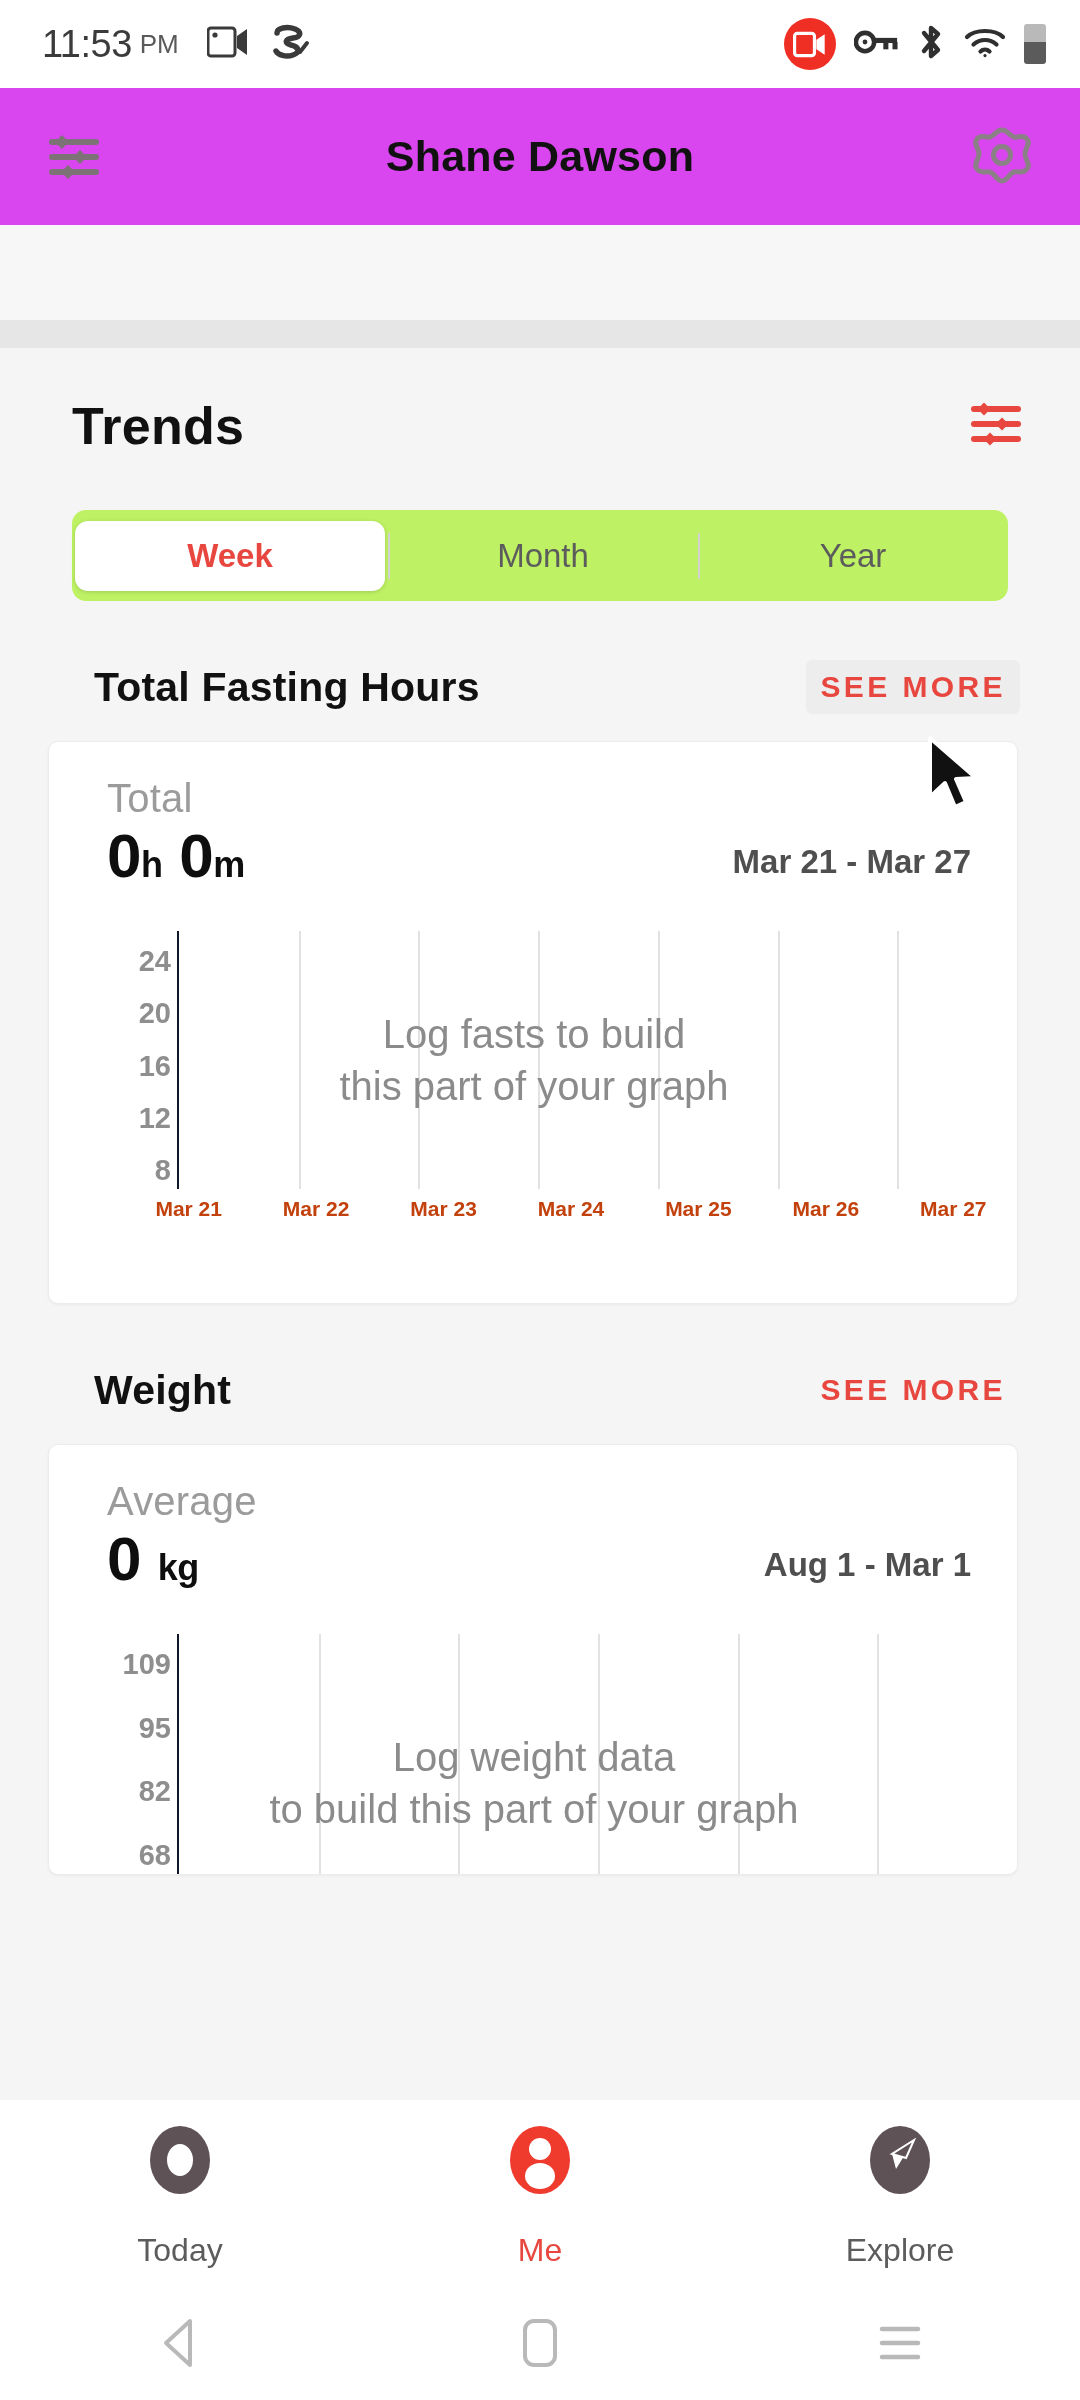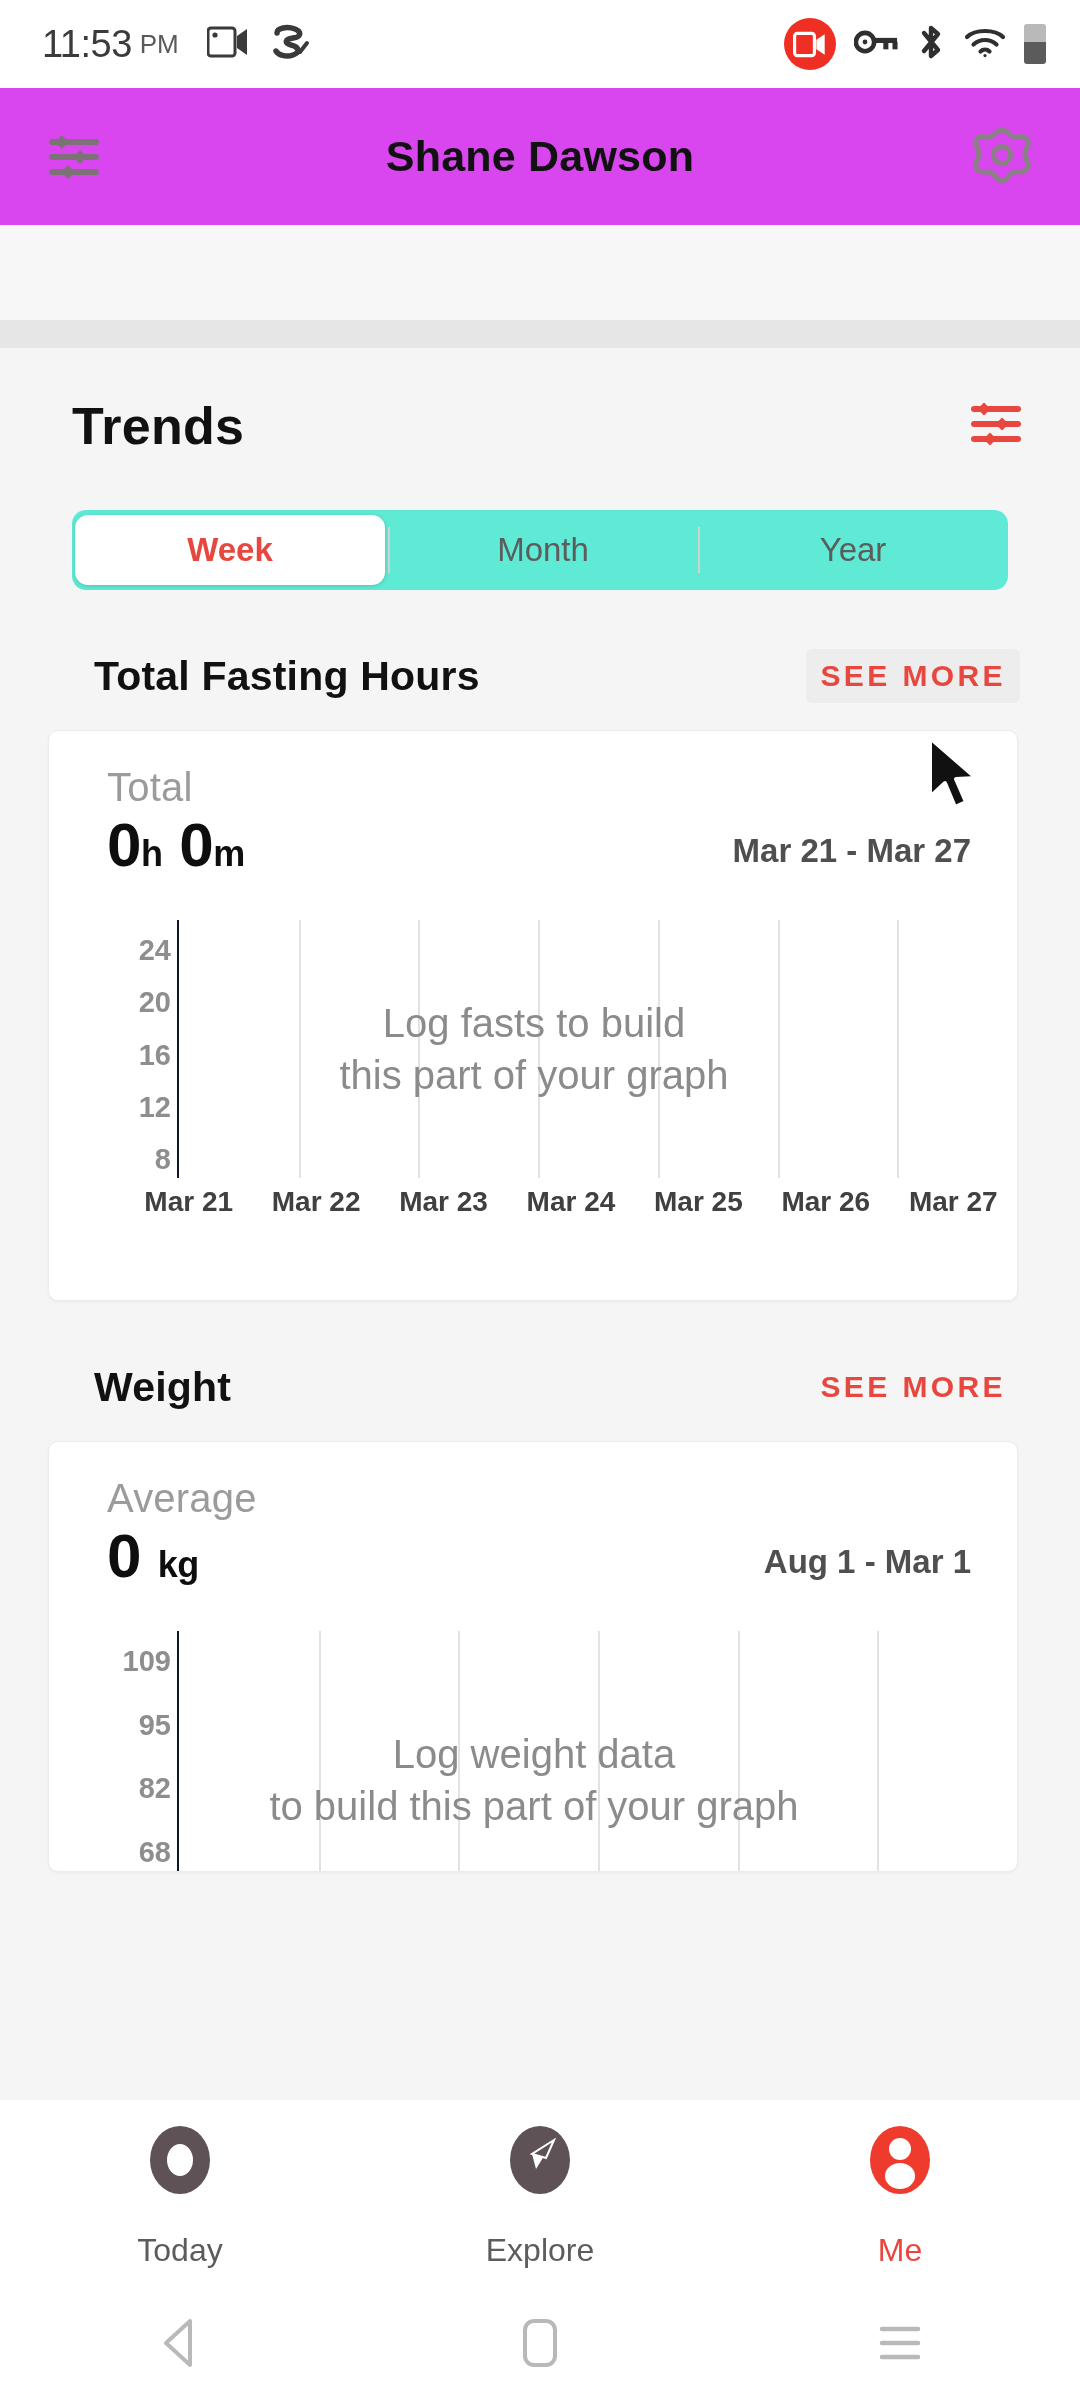--- a/index.html
+++ b/index.html
@@ -69,22 +69,22 @@
   .trends-row {
     display: flex; align-items: center;
     padding: 48px 36px 0 72px;
   }
   .trends-title { font-size: 52px; font-weight: 700; color: #111; letter-spacing: 0.3px; }
   .trends-filter { margin-left: auto; padding-right: 18px; }
 
   
   .segment {
     margin: 54px 72px 0 72px;
-    height: 80px;
-    background: #5eead4;
+    height: 91px;
+    background: #bef264;
     border-radius: 14px;
     display: flex; align-items: center;
     position: relative;
   }
   .seg-item {
     flex: 1; height: 78px;
     display: flex; align-items: center; justify-content: center;
     font-size: 33px; color: #5c5c5c;
     position: relative;
   }
@@ -161,21 +161,21 @@
   .empty-msg {
     position: absolute; left: 0; right: 0; top: 50%;
     transform: translateY(-50%);
     text-align: center;
     font-size: 40px; color: #8b8b8b; line-height: 1.3;
     padding-left: 0;
   }
   .empty-msg.wide { left: -128px; }
   .x-axis {
     display: flex; padding-left: 76px;
-    font-size: 28px; color: #404040; font-weight: 600;
+    font-size: 21px; color: #c2410c; font-weight: 600;
   }
   .x-cell { flex: 1; text-align: center; position: relative; padding: 8px 0 30px 0; }
 
   
   .card.weight { padding-bottom: 0; }
 
   
   .bottomnav {
     position: absolute; top: 2100px; left: 0;
     width: 1080px; height: 190px;
@@ -416,40 +416,40 @@
   <div class="bottomnav">
     <div class="nav-item">
       <span>
         <svg width="76" height="76" viewBox="0 0 76 76">
           <ellipse cx="38" cy="38" rx="30" ry="34" fill="#5e5257"></ellipse>
           <ellipse cx="38" cy="38" rx="13" ry="16" fill="#ffffff"></ellipse>
         </svg>
       </span>
       <span class="nav-label">Today</span>
     </div>
+    <div class="nav-item active">
+      <span>
+        <svg width="76" height="76" viewBox="0 0 76 76">
+          <ellipse cx="38" cy="38" rx="30" ry="34" fill="#ef3b2e"></ellipse>
+          <circle cx="38" cy="27" r="11" fill="#ffffff"></circle>
+          <ellipse cx="38" cy="54" rx="15" ry="13" fill="#ffffff"></ellipse>
+        </svg>
+      </span>
+      <span class="nav-label">Me</span>
+    </div>
     <div class="nav-item">
       <span>
         <svg width="76" height="76" viewBox="0 0 76 76">
           <ellipse cx="38" cy="38" rx="30" ry="34" fill="#5e5257"></ellipse>
           <path d="M52 18 L34 47 L30 32 Z" fill="#ffffff"></path>
           <path d="M52 18 L30 32 L44 36 Z" fill="#5e5257" stroke="#ffffff" stroke-width="2"></path>
         </svg>
       </span>
       <span class="nav-label">Explore</span>
     </div>
-    <div class="nav-item active">
-      <span>
-        <svg width="76" height="76" viewBox="0 0 76 76">
-          <ellipse cx="38" cy="38" rx="30" ry="34" fill="#ef3b2e"></ellipse>
-          <circle cx="38" cy="27" r="11" fill="#ffffff"></circle>
-          <ellipse cx="38" cy="54" rx="15" ry="13" fill="#ffffff"></ellipse>
-        </svg>
-      </span>
-      <span class="nav-label">Me</span>
-    </div>
   </div>
 
   <div class="sysnav">
     <div class="sys-item">
       <span>
         <svg width="52" height="56" viewBox="0 0 52 56">
           <path d="M36 6 L12 28 L36 50 Z" fill="none" stroke="#b9b9b9" stroke-width="4" stroke-linejoin="round"></path>
         </svg>
       </span>
     </div>

